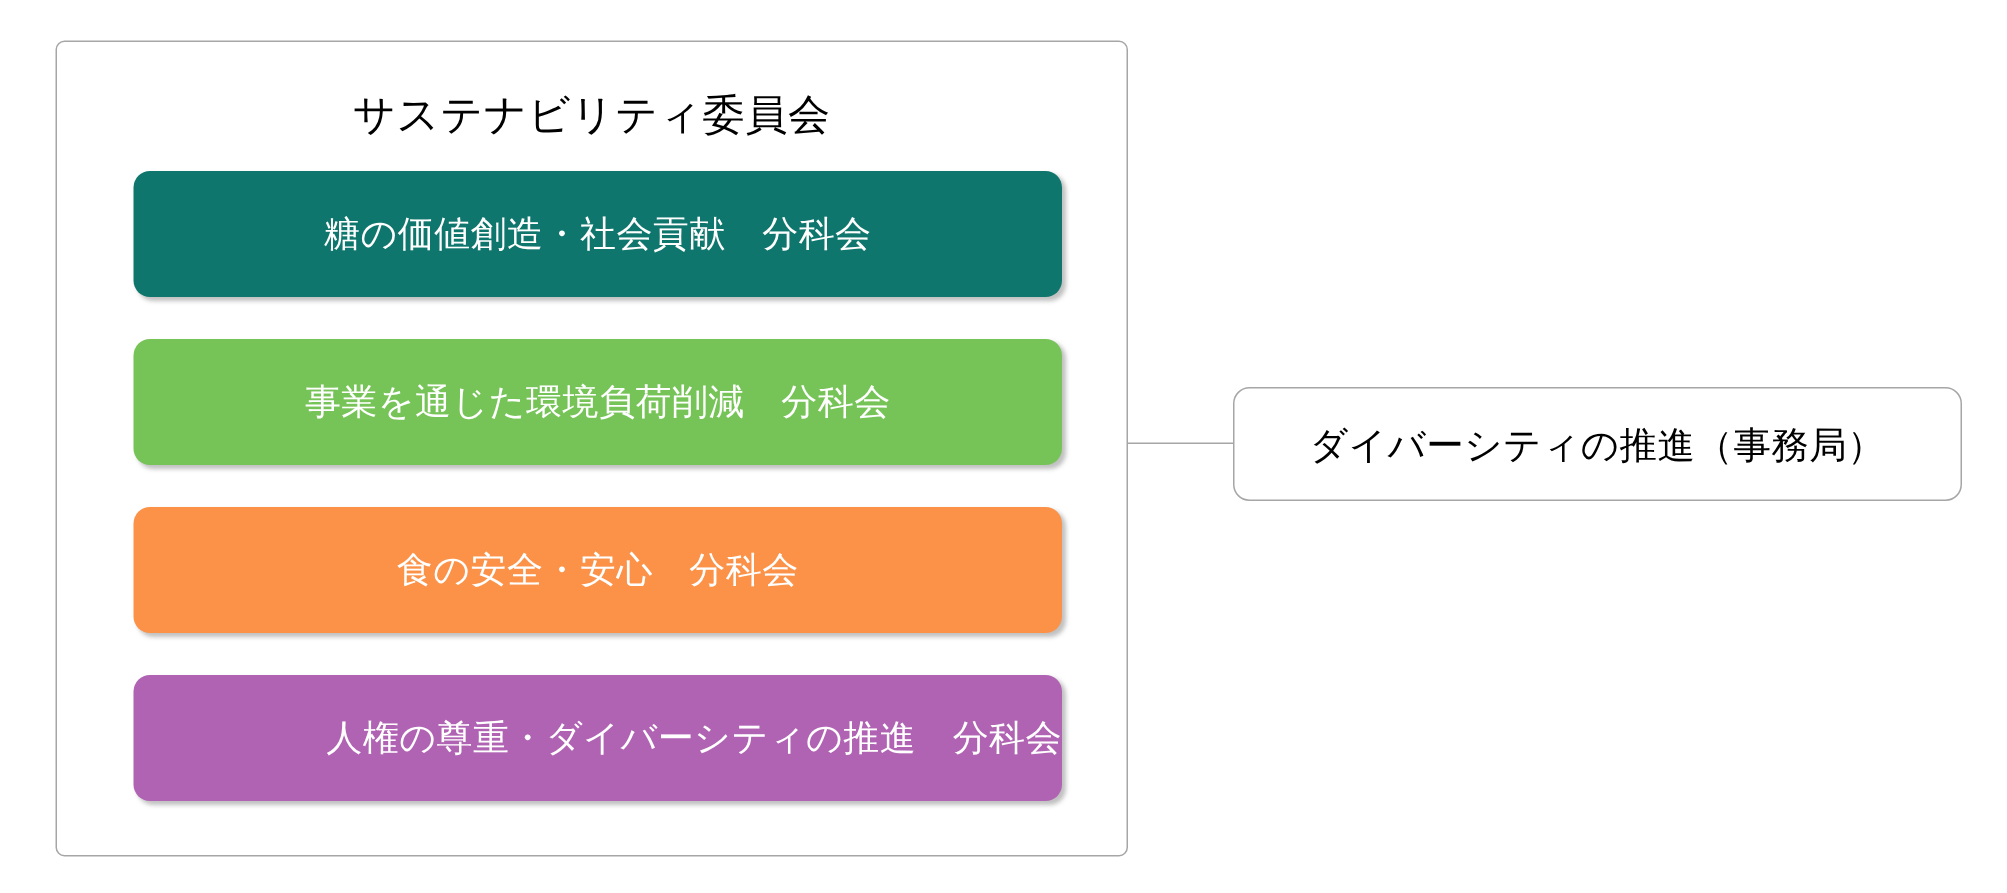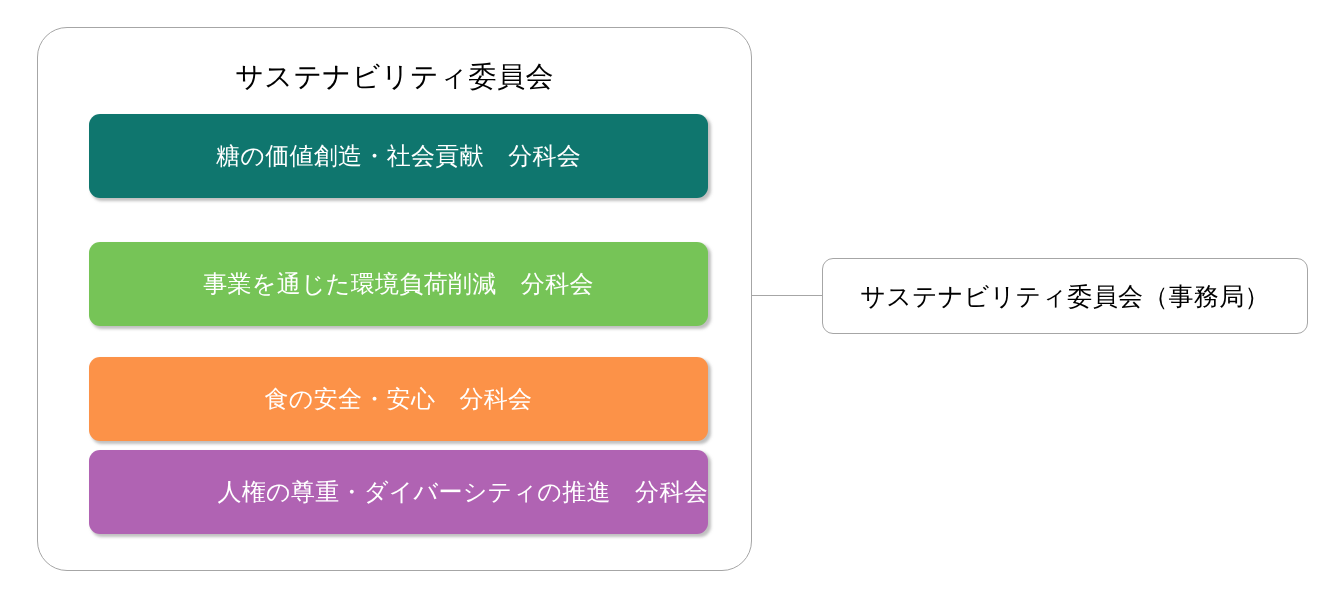--- a/index.html
+++ b/index.html
@@ -20,21 +20,21 @@
 
   
   .committee-container {
     position: absolute;
     left: 37px;
     top: 27px;
     width: 715px;
     height: 544px;
     box-sizing: border-box;
     border: 1.4px solid #a6a6a6;
-    border-radius: 30px;
+    border-radius: 6px;
     background: #ffffff;
   }
 
   .committee-title {
     position: absolute;
     left: 0;
     top: 30px;
     width: 100%;
     text-align: center;
     font-size: 28px;
@@ -54,22 +54,22 @@
     display: flex;
     align-items: center;
     justify-content: center;
     color: #ffffff;
     font-size: 24px;
     letter-spacing: 0.3px;
     white-space: nowrap;
     box-shadow: 2.5px 2.5px 3px rgba(140,140,140,0.55);
   }
   .sc-0 { top: 86px; }
-  .sc-1 { top: 214px; }
-  .sc-2 { top: 310px; margin-top: 19px; }
+  .sc-1 { top: 198px; }
+  .sc-2 { top: 310px; }
   .sc-3 { top: 422px; }
 
   
   .connector-line {
     position: absolute;
     left: 752px;
     top: 295px;
     width: 71px;
     height: 0;
     border-top: 1.6px solid #a6a6a6;
@@ -118,16 +118,16 @@
     </div>
 
     <div class="subcommittee sc-3" style="background-color: rgb(176, 99, 179); color: rgb(255, 255, 255); justify-content: flex-end;">
       <span>人権の尊重・ダイバーシティの推進　分科会</span>
     </div>
   </div>
 
   <div class="connector-line" style="border-top-color: rgb(166, 166, 166);"></div>
 
   <div class="secretariat-box" style="border-color: rgb(166, 166, 166);">
-    <span class="secretariat-label" style="color: rgb(0, 0, 0);">サステナビリティ委員会（事務局）</span>
+    <span class="secretariat-label" style="color: rgb(0, 0, 0);">ダイバーシティの推進（事務局）</span>
   </div>
 
 </div>
 
 </body></html>

